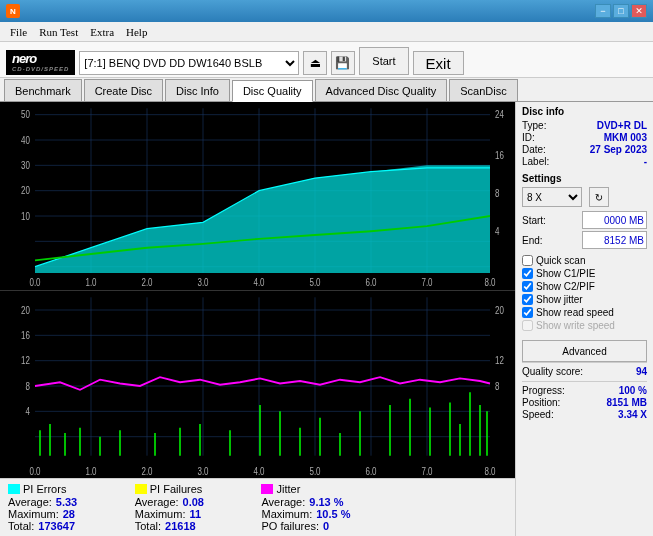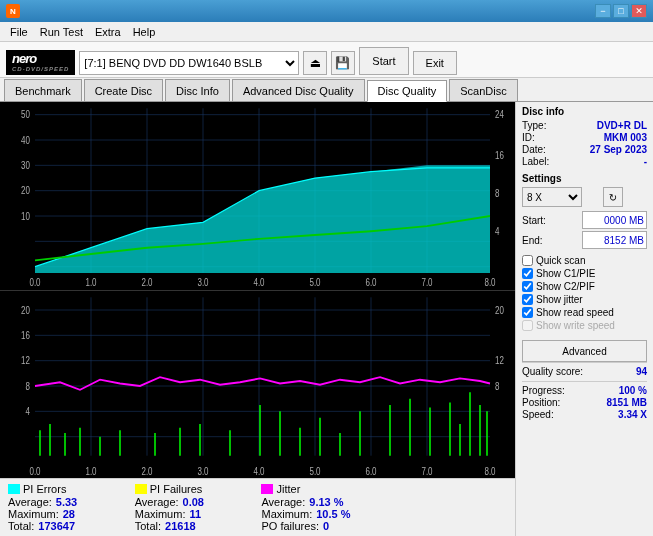--- a/index.html
+++ b/index.html
@@ -8,45 +8,45 @@
     
     .title-bar { background: linear-gradient(to bottom, #4a9fd4, #2b7db8); height: 22px; display: flex; align-items: center; justify-content: space-between; padding: 0 6px; color: white; font-size: 11px; }
     .title-bar-left { display: flex; align-items: center; gap: 4px; }
     .title-bar-icon { width: 14px; height: 14px; background: #ff6600; border-radius: 2px; font-size: 8px; display: flex; align-items: center; justify-content: center; color: white; font-weight: bold; }
     .title-bar-buttons { display: flex; gap: 2px; }
     .title-btn { width: 16px; height: 14px; background: #5aadde; border: 1px solid #3a8db8; color: white; font-size: 9px; cursor: pointer; display: flex; align-items: center; justify-content: center; }
     .title-btn.close { background: #e05a5a; }
     
     
     .menu-bar { background: #f0f0f0; height: 20px; display: flex; align-items: center; border-bottom: 1px solid #ccc; padding: 0 4px; }
-    .menu-item { padding: 2px 6px; cursor: pointer; font-size: 11px; color: #000; }
+    .menu-item { padding: 2px 6px; cursor: pointer; font-size: 11px; color: #000; font-family: Liberation Serif, serif; }
     
     
     .toolbar { background: #f8f8f8; height: 36px; display: flex; align-items: flex-end; padding: 2px 6px; gap: 4px; border-bottom: 1px solid #ccc; }
     .nero-logo { background: #000; color: white; padding: 2px 6px; font-size: 13px; font-weight: bold; font-style: italic; display: flex; flex-direction: column; line-height: 1.1; }
     .drive-select { width: 220px; height: 24px; font-size: 11px; border: 1px solid #aaa; background: white; }
     .toolbar-btn { height: 24px; width: 24px; border: 1px solid #aaa; background: #f0f0f0; cursor: pointer; display: flex; align-items: center; justify-content: center; font-size: 12px; }
     .start-btn { height: 28px; padding: 0 12px; background: #f0f0f0; border: 1px solid #aaa; cursor: pointer; font-size: 11px; }
-    .exit-btn { height: 24px; padding: 0 12px; background: #f0f0f0; border: 1px solid #aaa; cursor: pointer; font-size: 11px; }
+    .exit-btn { height: 24px; padding: 0 12px; background: #f0f0f0; border: 1px solid #aaa; cursor: pointer; font-size: 15px; }
     
     
     .tabs { background: #f0f0f0; height: 24px; display: flex; align-items: flex-end; padding: 0 4px; border-bottom: 1px solid #999; }
     .tab { padding: 3px 10px; border: 1px solid #999; border-bottom: none; background: #e0e0e0; cursor: pointer; font-size: 11px; margin-right: 2px; height: 22px; display: flex; align-items: center; }
     .tab.active { background: white; border-bottom: 1px solid white; z-index: 1; position: relative; top: 1px; }
     
     
     .right-panel { width: 138px; background: #f0f0f0; border-left: 1px solid #ccc; padding: 4px 6px; font-size: 10px; overflow-y: auto; }
     
     .panel-section { margin-bottom: 6px; }
     .panel-section-title { font-weight: bold; font-size: 10px; margin-bottom: 3px; color: #000; }
     .panel-row { display: flex; justify-content: space-between; margin-bottom: 1px; }
     .panel-label { color: #000; }
     .panel-value { color: #0000cc; font-weight: bold; text-align: right; }
     
-    .settings-row { display: flex; align-items: center; gap: 21px; margin-bottom: 4px; }
+    .settings-row { display: flex; align-items: center; gap: 7px; margin-bottom: 4px; }
     .speed-select { width: 60px; height: 20px; font-size: 10px; border: 1px solid #aaa; }
     .refresh-btn { width: 20px; height: 20px; border: 1px solid #aaa; background: #f0f0f0; cursor: pointer; font-size: 10px; display: flex; align-items: center; justify-content: center; }
     
     .input-row { display: flex; justify-content: space-between; align-items: center; margin-bottom: 2px; }
     .input-field { width: 65px; height: 18px; border: 1px solid #aaa; font-size: 10px; padding: 0 2px; text-align: right; color: #0000cc; }
     
     .checkbox-row { display: flex; align-items: center; gap: 3px; margin-bottom: 2px; }
     .checkbox-row input[type="checkbox"] { margin: 0; width: 11px; height: 11px; }
     .checkbox-label { font-size: 10px; color: #000; }
     .checkbox-label.disabled { color: #aaa; }
@@ -105,22 +105,22 @@
     <button class="toolbar-btn" title="Eject">⏏</button>
     <button class="toolbar-btn" title="Save">💾</button>
     <button class="start-btn">Start</button>
     <button class="exit-btn">Exit</button>
   </div>
 
   <div class="tabs">
     <div class="tab">Benchmark</div>
     <div class="tab">Create Disc</div>
     <div class="tab">Disc Info</div>
+    <div class="tab active">Disc Quality</div>
     <div class="tab">Advanced Disc Quality</div>
-    <div class="tab active">Disc Quality</div>
     <div class="tab">ScanDisc</div>
   </div>
 
   <div class="content-wrapper">
 
     <div class="charts-wrapper">
 
       <div style="flex:1;position:relative;background:#000;border-bottom:1px solid #333;">
         <svg width="100%" height="100%" viewBox="0 0 515 148" preserveAspectRatio="none">
 

